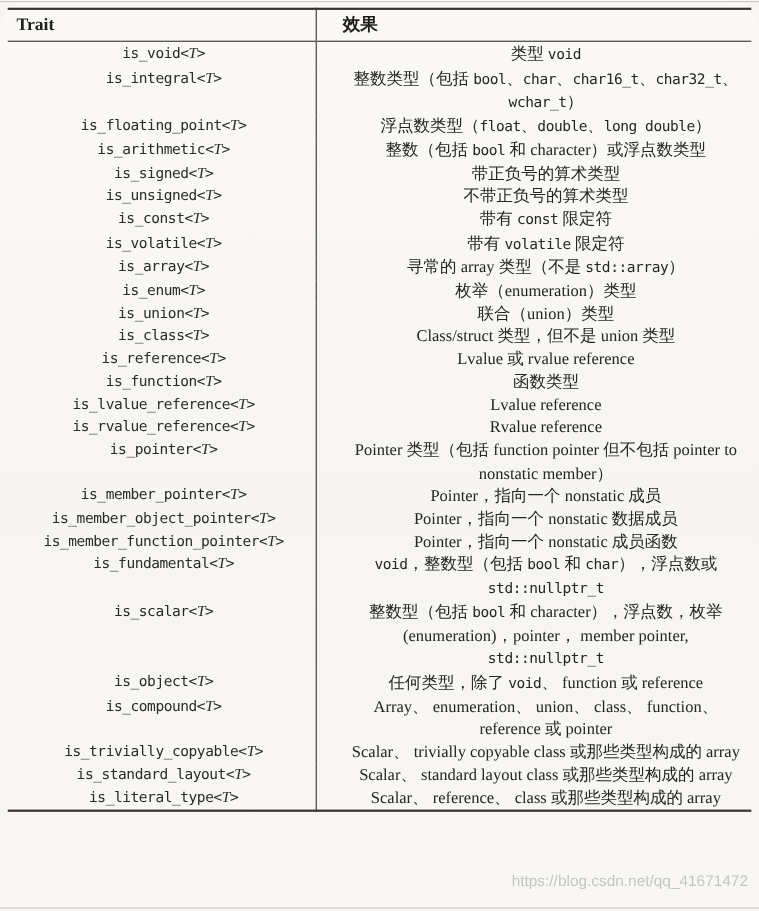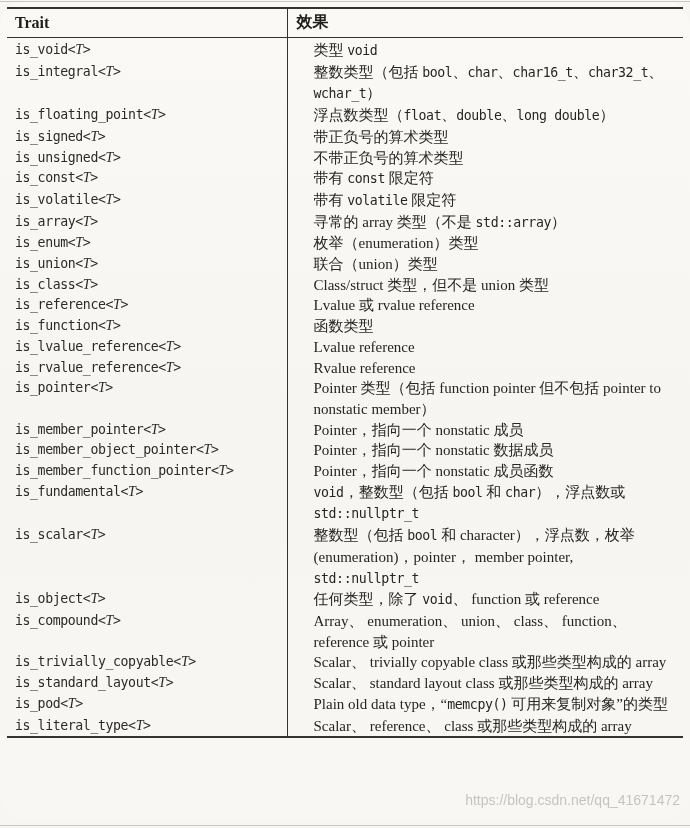--- a/index.html
+++ b/index.html
@@ -36,25 +36,26 @@
   col.c-effect { width: 396px; }
   thead th {
     text-align: left;
     font-family: "Liberation Serif", serif;
     font-weight: bold;
     font-size: 16px;
     padding: 3px 4px 4px 8px;
     border-bottom: 1px solid #35332e;
     color: #1f1e1c;
   }
-  thead th.effect-h { border-left: 1px solid #35332e; padding-left: 9px; }
+  thead th.effect-h { border-left: 1px solid #35332e; padding-left: 24px; }
   tbody td {
     vertical-align: top;
     padding: 0 4px 0 8px;
     line-height: 20.7px;
+    text-align: center;
   }
   tbody tr:first-child td { padding-top: 2px; }
   td.trait {
     font-family: "DejaVu Sans Mono", monospace;
     font-size: 13.2px;
     letter-spacing: -0.4px;
     white-space: nowrap;
     color: #2a2a28;
   }
   td.trait .tparam { font-family: "Liberation Serif", serif; font-style: italic; font-size: 14px; }
@@ -106,20 +107,24 @@
         </tr>
         <tr>
           <td class="trait">is_integral&lt;<span class="tparam">T</span>&gt;</td>
           <td class="effect"><span>整数类型（包括 </span><span class="code">bool</span><span>、</span><span class="code">char</span><span>、</span><span class="code">char16_t</span><span>、</span><span class="code">char32_t</span><span>、</span><span class="code">wchar_t</span><span>）</span></td>
         </tr>
         <tr>
           <td class="trait">is_floating_point&lt;<span class="tparam">T</span>&gt;</td>
           <td class="effect"><span>浮点数类型（</span><span class="code">float</span><span>、</span><span class="code">double</span><span>、</span><span class="code">long double</span><span>）</span></td>
         </tr>
         <tr>
+          <td class="trait">is_arithmetic&lt;<span class="tparam">T</span>&gt;</td>
+          <td class="effect"><span>整数（包括 </span><span class="code">bool</span><span> 和 character）或浮点数类型</span></td>
+        </tr>
+        <tr>
           <td class="trait">is_signed&lt;<span class="tparam">T</span>&gt;</td>
           <td class="effect"><span>带正负号的算术类型</span></td>
         </tr>
         <tr>
           <td class="trait">is_unsigned&lt;<span class="tparam">T</span>&gt;</td>
           <td class="effect"><span>不带正负号的算术类型</span></td>
         </tr>
         <tr>
           <td class="trait">is_const&lt;<span class="tparam">T</span>&gt;</td>
           <td class="effect"><span>带有 </span><span class="code">const</span><span> 限定符</span></td>
@@ -194,24 +199,20 @@
         </tr>
         <tr>
           <td class="trait">is_trivially_copyable&lt;<span class="tparam">T</span>&gt;</td>
           <td class="effect"><span>Scalar、 trivially copyable class 或那些类型构成的 array</span></td>
         </tr>
         <tr>
           <td class="trait">is_standard_layout&lt;<span class="tparam">T</span>&gt;</td>
           <td class="effect"><span>Scalar、 standard layout class 或那些类型构成的 array</span></td>
         </tr>
         <tr>
-          <td class="trait">is_pod&lt;<span class="tparam">T</span>&gt;</td>
-          <td class="effect"><span>Plain old data type，“</span><span class="code">memcpy()</span><span> 可用来复制对象”的类型</span></td>
-        </tr>
-        <tr>
           <td class="trait">is_literal_type&lt;<span class="tparam">T</span>&gt;</td>
           <td class="effect"><span>Scalar、 reference、 class 或那些类型构成的 array</span></td>
         </tr>
       </tbody>
   </table>
 
   <div class="watermark">https://blog.csdn.net/qq_41671472</div>
 
   <div class="scan-edge-bottom"></div>
 </div>

